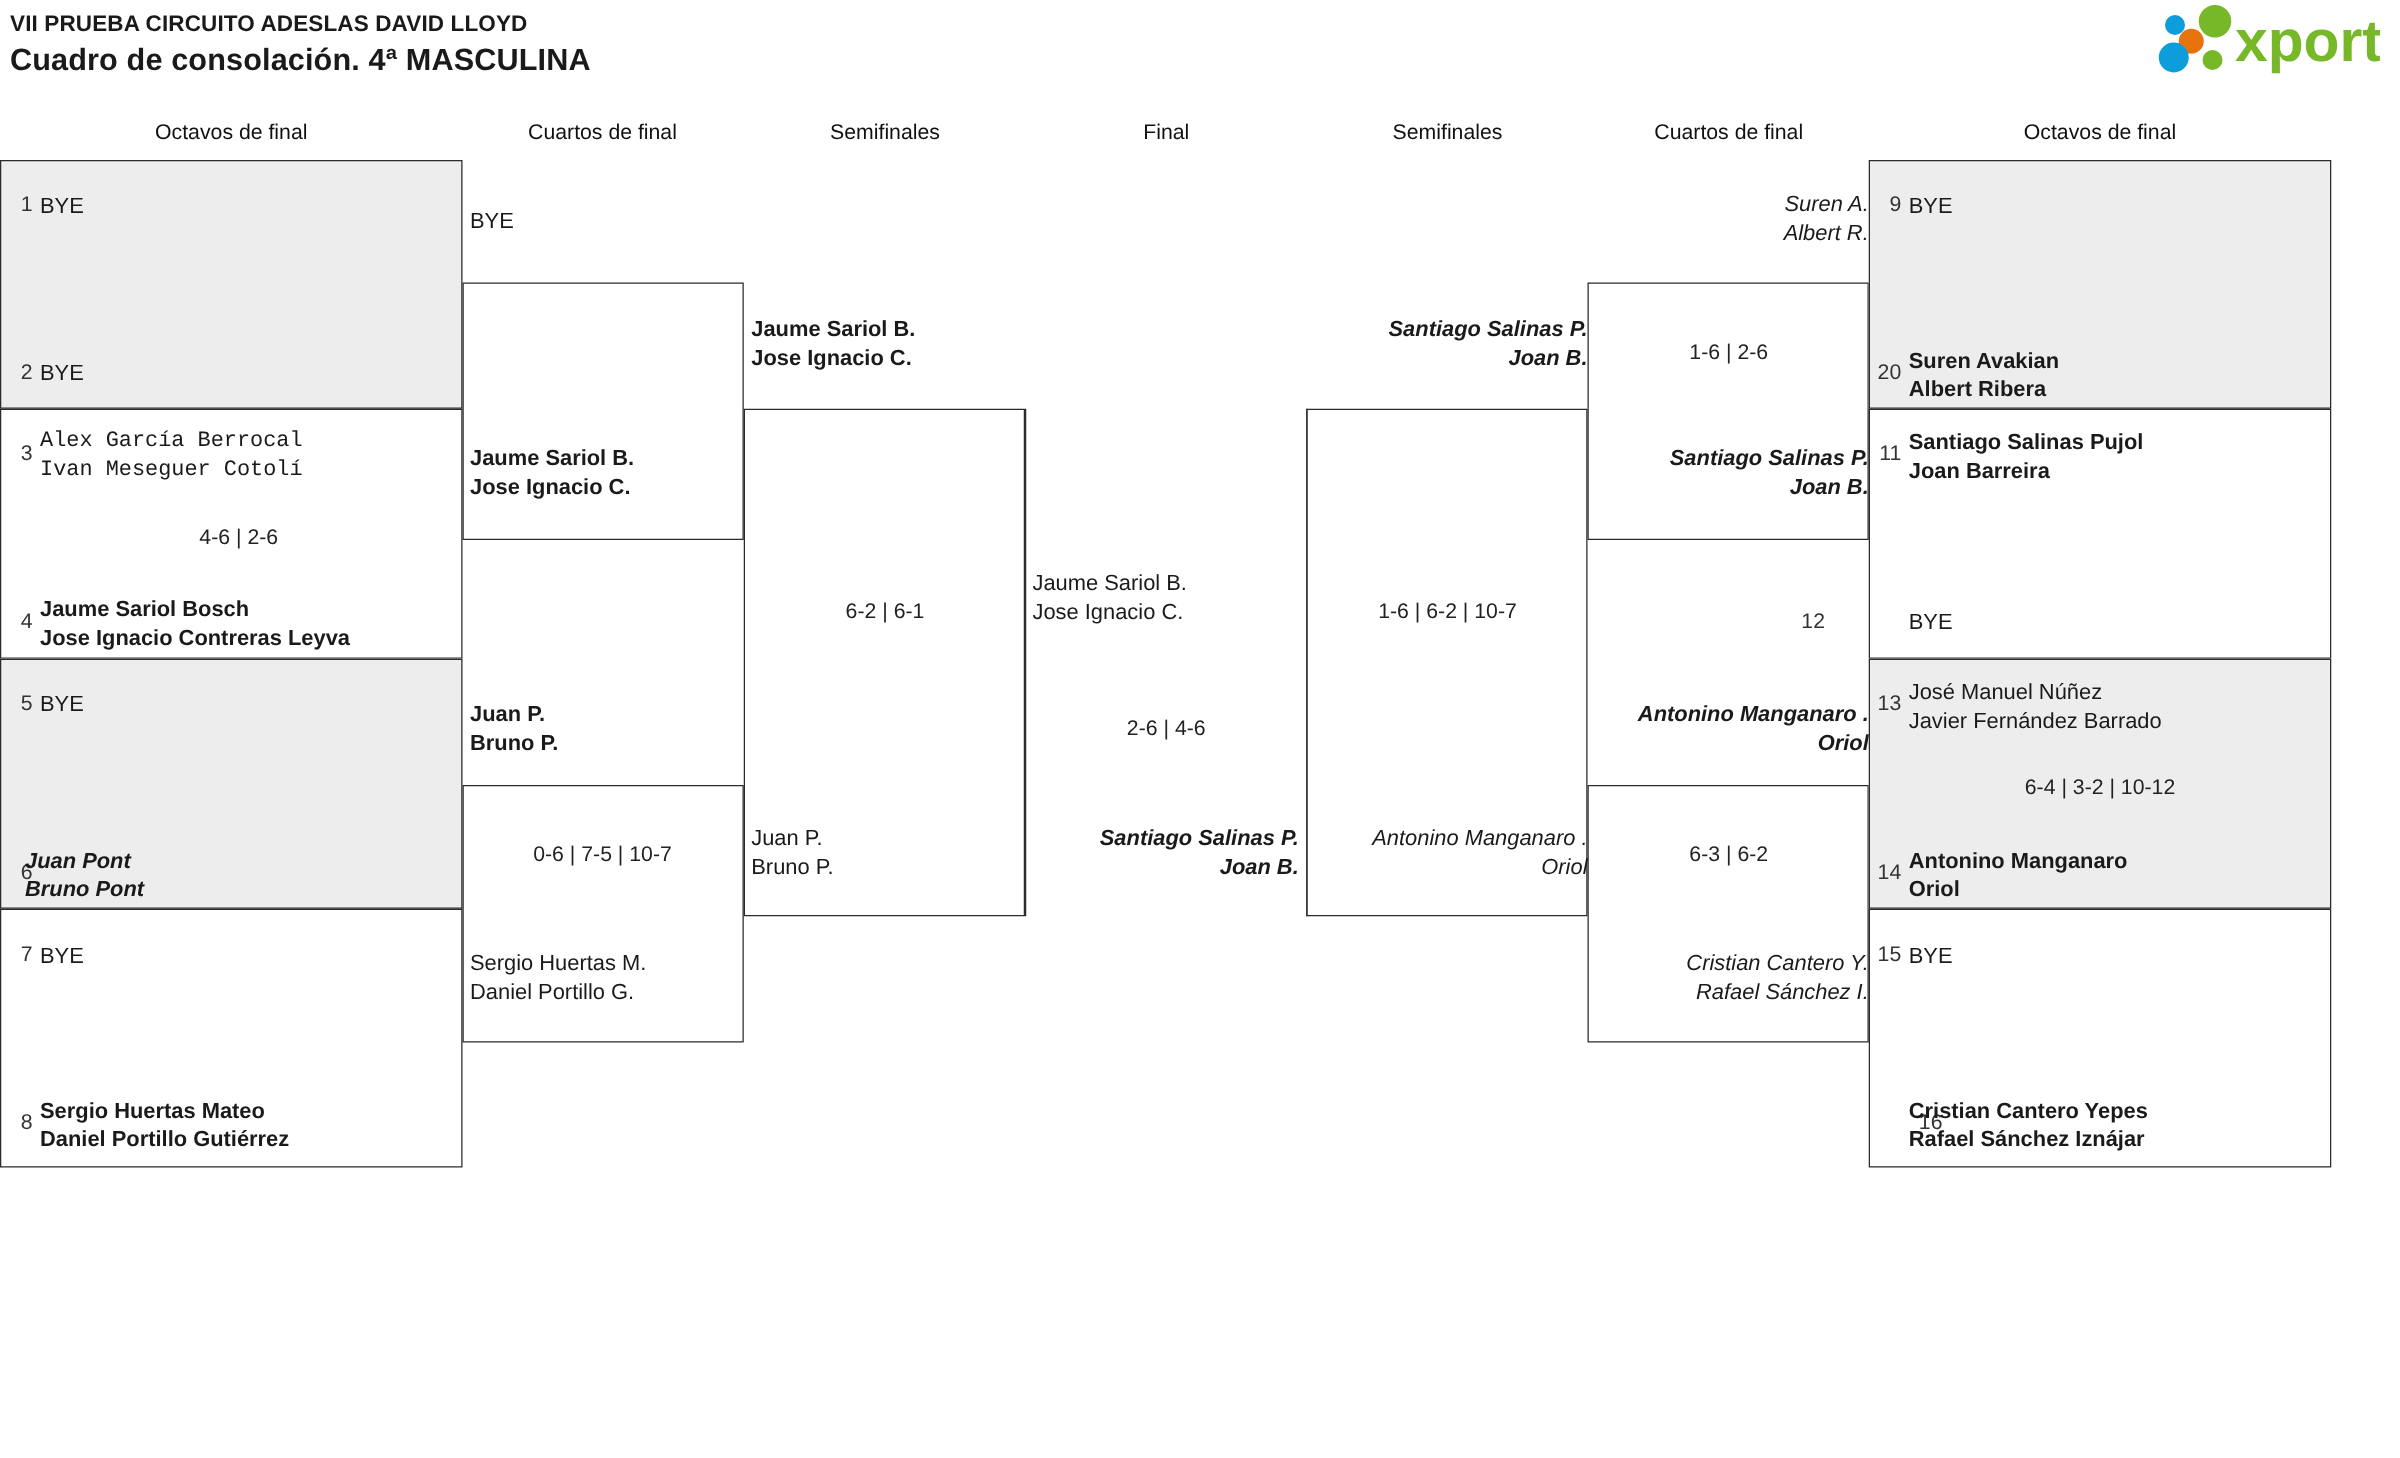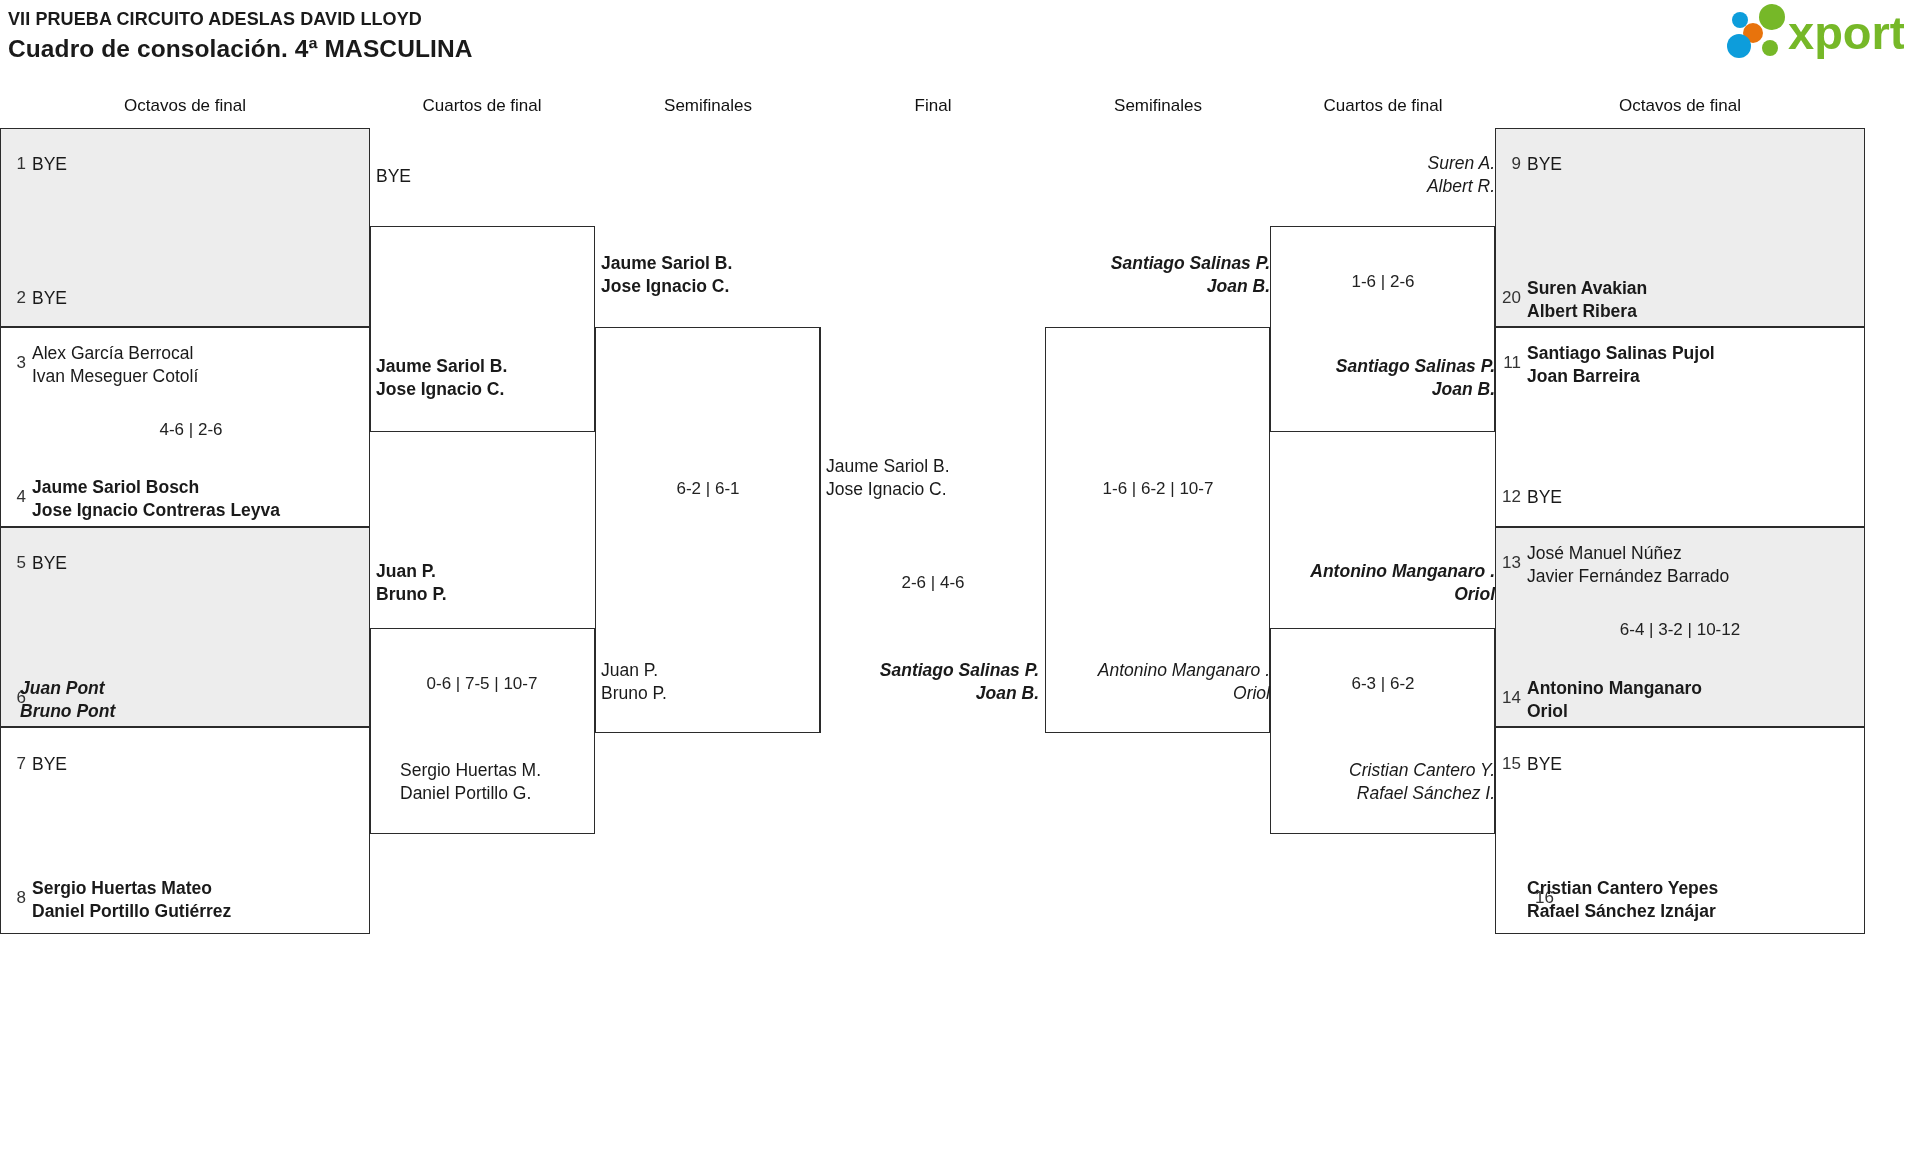--- a/index.html
+++ b/index.html
@@ -81,21 +81,21 @@
   <div class="round-head" style="left:1680px">Octavos de final</div>
 
   <div class="box fill" style="left:0px;top:128px;width:370px;height:199px;"></div>
   <div class="seed" style="left:0px;top:154px;">1</div>
   <div class="bye" style="left:32px;top:154px;">BYE</div>
   <div class="seed" style="left:0px;top:288px;">2</div>
   <div class="bye" style="left:32px;top:288px;">BYE</div>
 
   <div class="box" style="left:0px;top:327px;width:370px;height:200px;"></div>
   <div class="seed" style="left:0px;top:353px;">3</div>
-  <div class="names" style="left:32px;top:342px;">
+  <div class="names" style="left:32px;top:342px;font-family:Liberation Mono, monospace;">
     <div>Alex García Berrocal</div>
     <div>Ivan Meseguer Cotolí</div>
   </div>
   <div class="score" style="left:191px;top:420px;">4-6 | 2-6</div>
   <div class="seed" style="left:0px;top:487px;">4</div>
   <div class="names bold" style="left:32px;top:476px;">
     <div>Jaume Sariol Bosch</div>
     <div>Jose Ignacio Contreras Leyva</div>
   </div>
 
@@ -125,21 +125,21 @@
     <div>Jose Ignacio C.</div>
   </div>
 
   <div class="names bold" style="left:376px;top:560px;">
     <div>Juan P.</div>
     <div>Bruno P.</div>
   </div>
 
   <div class="box" style="left:370px;top:628px;width:225px;height:206px;"></div>
   <div class="score" style="left:482px;top:674px;">0-6 | 7-5 | 10-7</div>
-  <div class="names" style="left:376px;top:759px;margin-left:24px;">
+  <div class="names" style="left:376px;top:759px;">
     <div>Sergio Huertas M.</div>
     <div>Daniel Portillo G.</div>
   </div>
 
   <div class="names bold" style="left:601px;top:252px;">
     <div>Jaume Sariol B.</div>
     <div>Jose Ignacio C.</div>
   </div>
 
   <div class="box" style="left:595px;top:327px;width:225px;height:406px;"></div>
@@ -208,21 +208,21 @@
     <div>Suren Avakian</div>
     <div>Albert Ribera</div>
   </div>
 
   <div class="box" style="left:1495px;top:327px;width:370px;height:200px;"></div>
   <div class="seed" style="left:1495px;top:353px;">11</div>
   <div class="names bold" style="left:1527px;top:342px;">
     <div>Santiago Salinas Pujol</div>
     <div>Joan Barreira</div>
   </div>
-  <div class="seed" style="left:1495px;top:487px;">12</div>
+  <div class="seed" style="left:1434px;top:487px;">12</div>
   <div class="bye" style="left:1527px;top:487px;">BYE</div>
 
   <div class="box fill" style="left:1495px;top:527px;width:370px;height:200px;"></div>
   <div class="seed" style="left:1495px;top:553px;">13</div>
   <div class="names" style="left:1527px;top:542px;">
     <div>José Manuel Núñez</div>
     <div>Javier Fernández Barrado</div>
   </div>
   <div class="score" style="left:1680px;top:620px;">6-4 | 3-2 | 10-12</div>
   <div class="seed" style="left:1495px;top:688px;">14</div>

